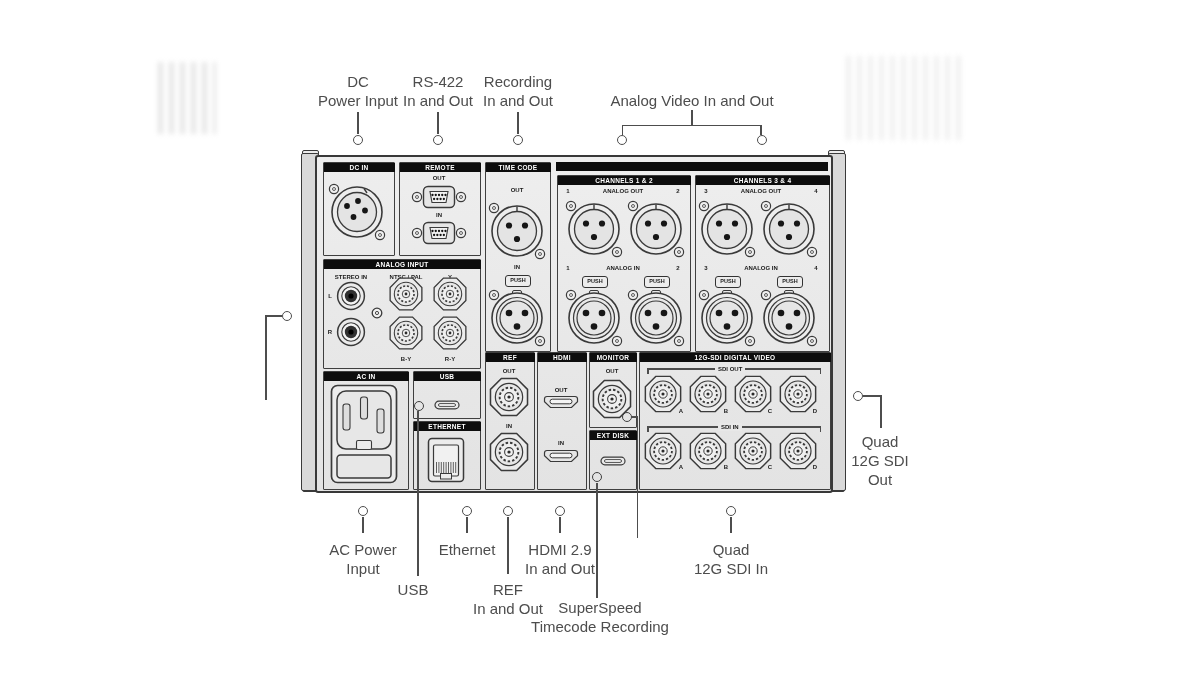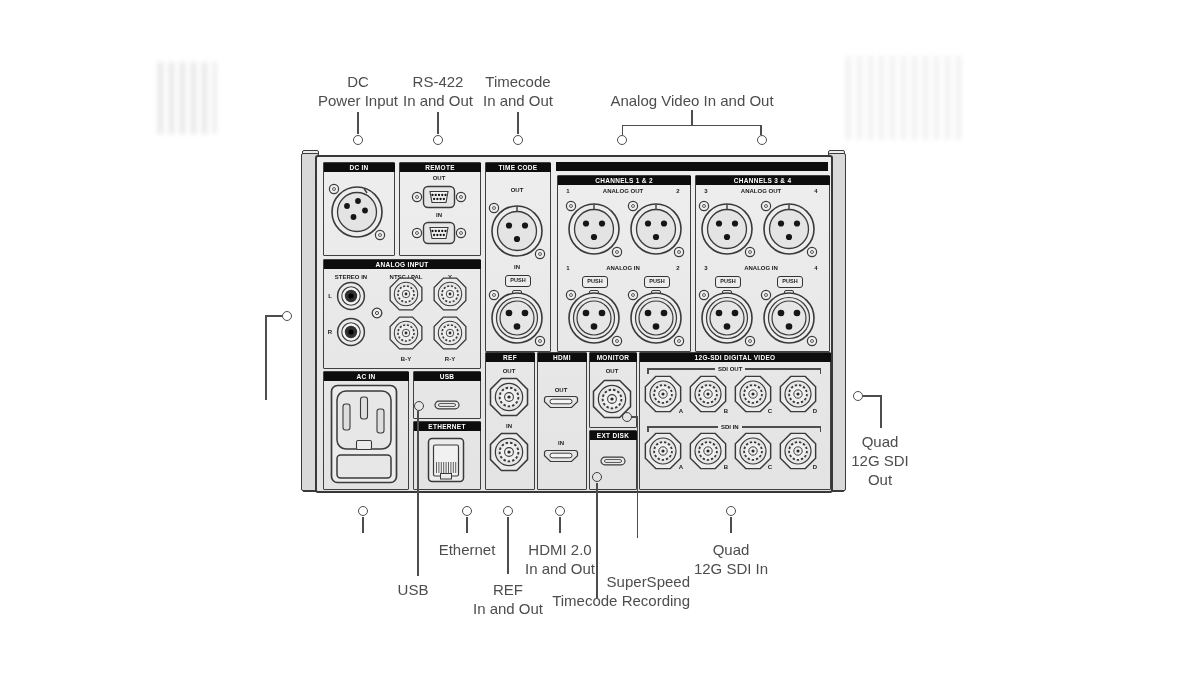--- a/index.html
+++ b/index.html
@@ -564,21 +564,21 @@
   <div class="c pin" style="left:352.5px;top:134.5px;"></div>
 
   <div class="c ct" style="left:378px;top:72px;width:120px;">
     <div>RS-422</div>
       <div>In and Out</div>
     </div>
   <div class="c vl" style="left:437.2px;top:112px;height:22px;"></div>
   <div class="c pin" style="left:432.5px;top:134.5px;"></div>
 
   <div class="c ct" style="left:458px;top:72px;width:120px;">
-    <div>Timecode</div>
+    <div>Recording</div>
       <div>In and Out</div>
     </div>
   <div class="c vl" style="left:517.2px;top:112px;height:22px;"></div>
   <div class="c pin" style="left:512.5px;top:134.5px;"></div>
 
   <div class="c ct" style="left:592px;top:91px;width:200px;">
     <div>Analog Video In and Out</div>
     </div>
   <div class="c vl" style="left:691.2px;top:110px;height:15px;"></div>
   <div class="c hl" style="left:621.5px;top:124.5px;width:140px;"></div>
@@ -595,20 +595,24 @@
   <div class="c hl" style="left:863px;top:395.2px;width:18.5px;"></div>
   <div class="c vl" style="left:880px;top:395.2px;height:33px;"></div>
   <div class="c ct" style="left:834px;top:432px;width:92px;">
     <div>Quad</div>
       <div>12G SDI</div>
       <div>Out</div>
     </div>
 
   <div class="c pin" style="left:357.5px;top:505.5px;"></div>
   <div class="c vl" style="left:362.2px;top:517px;height:16px;"></div>
+  <div class="c ct" style="left:303px;top:540px;width:120px;">
+    <div>AC Power</div>
+      <div>Input</div>
+    </div>
 
   <div class="c vl" style="left:417.2px;top:411px;height:165px;"></div>
   <div class="c ct" style="left:383px;top:580px;width:60px;">
     <div>USB</div>
     </div>
 
   <div class="c pin" style="left:461.5px;top:505.5px;"></div>
   <div class="c vl" style="left:466.2px;top:517px;height:16px;"></div>
   <div class="c ct" style="left:407px;top:540px;width:120px;">
     <div>Ethernet</div>
@@ -617,26 +621,26 @@
   <div class="c pin" style="left:502.5px;top:505.5px;"></div>
   <div class="c vl" style="left:507.2px;top:517px;height:57px;"></div>
   <div class="c ct" style="left:448px;top:580px;width:120px;">
     <div>REF</div>
       <div>In and Out</div>
     </div>
 
   <div class="c pin" style="left:554.5px;top:505.5px;"></div>
   <div class="c vl" style="left:559.2px;top:517px;height:16px;"></div>
   <div class="c ct" style="left:500px;top:540px;width:120px;">
-    <div>HDMI 2.0</div>
+    <div>HDMI 2.9</div>
       <div>In and Out</div>
     </div>
 
   <div class="c vl" style="left:596.2px;top:483px;height:115px;"></div>
-  <div class="c ct" style="left:510px;top:572px;width:180px;text-align:right;">
+  <div class="c ct" style="left:510px;top:598px;width:180px;">
     <div>SuperSpeed</div>
     <div>Timecode Recording</div>
     </div>
 
   <div class="c hl" style="left:631px;top:416.2px;width:7px;"></div>
   <div class="c vl" style="left:636.7px;top:416.2px;height:122px;"></div>
 
   <div class="c pin" style="left:725.5px;top:505.5px;"></div>
   <div class="c vl" style="left:730.2px;top:517px;height:16px;"></div>
   <div class="c ct" style="left:671px;top:540px;width:120px;">

